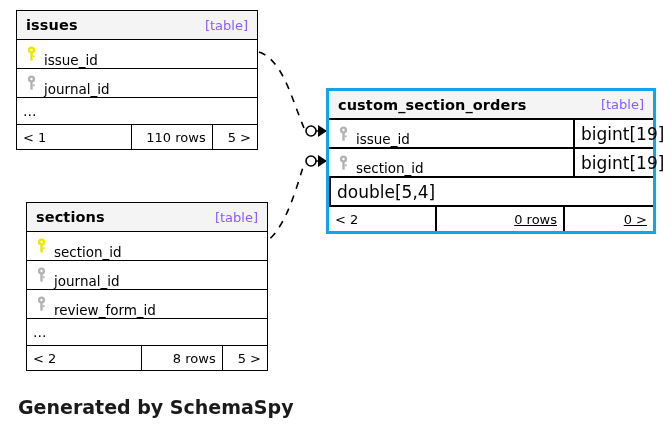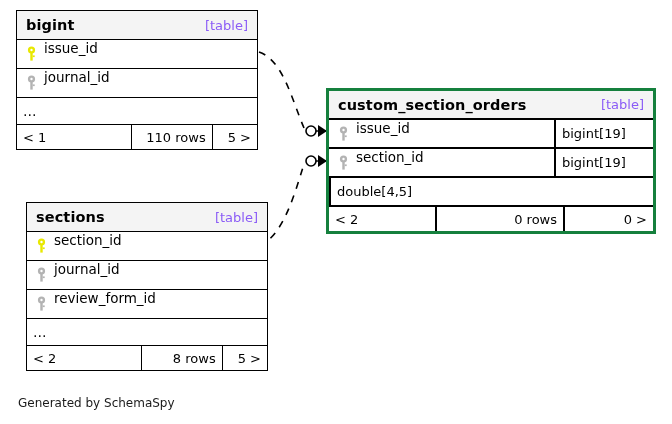--- a/index.html
+++ b/index.html
@@ -21,21 +21,21 @@
     height: 424px;
   }
   .er-table {
     position: absolute;
     box-sizing: border-box;
     background: #ffffff;
     border: 1px solid #000000;
     z-index: 3;
   }
   .er-table.emphasis {
-    border: 3px solid #15803d;
+    border: 3px solid #0ea5e9;
   }
   .tbl-header {
     display: flex;
     align-items: center;
     justify-content: space-between;
     background: #f4f4f4;
     border-bottom: 1px solid #000000;
     box-sizing: border-box;
     padding: 0 9px;
     height: 29px;
@@ -61,21 +61,21 @@
     height: 29px;
     box-sizing: border-box;
     border-bottom: 1px solid #000000;
     background: #ffffff;
   }
   .emphasis .col-row {
     border-bottom: 2px solid #000000;
   }
   .col-main {
     display: flex;
-    align-items: flex-start;
+    align-items: flex-end;
     flex: 1 1 auto;
     min-width: 0;
     padding-left: 6px;
     box-sizing: border-box;
     height: 100%;
   }
   .key-slot {
     width: 16px;
     min-width: 16px;
     height: 100%;
@@ -84,28 +84,28 @@
     justify-content: center;
   }
   .col-label {
     font-size: 13.5px;
     color: #000000;
     white-space: nowrap;
     padding-left: 5px;
   }
   .col-type {
     flex: 0 0 auto;
-    width: 99px;
+    width: 80px;
     box-sizing: border-box;
     height: 100%;
     display: flex;
     align-items: center;
     padding-left: 6px;
     border-left: 2px solid #000000;
-    font-size: 13px;
+    font-size: 17px;
     color: #000000;
     white-space: nowrap;
   }
   .ellipsis-row {
     display: flex;
     align-items: center;
     height: 27px;
     box-sizing: border-box;
     border-bottom: 1px solid #000000;
     padding-left: 6px;
@@ -136,42 +136,44 @@
     padding-right: 6px;
     border-left: 1px solid #000000;
   }
   .foot-next {
     justify-content: flex-end;
     padding-right: 6px;
     border-left: 1px solid #000000;
   }
   .emphasis .foot-rows, .emphasis .foot-next {
     border-left: 2px solid #000000;
+    text-decoration: underline;
   }
 
   
   #table-issues   { left: 16px;  top: 10px;  width: 242px; }
   #table-sections { left: 26px;  top: 202px; width: 242px; }
   #table-cso      { left: 326px; top: 88px;  width: 330px; }
 
   #table-issues .foot-prev,  #table-sections .foot-prev  { width: 83px; }
   #table-issues .foot-rows,  #table-sections .foot-rows  { width: 101px; margin-left: 48px; }
   #table-issues .foot-next,  #table-sections .foot-next  { width: 56px; }
 
   #table-cso .foot-prev { width: 106px; }
   #table-cso .foot-rows { width: 128px; }
   #table-cso .foot-next { width: 90px; }
 
   .footer-credit {
     position: absolute;
     left: 18px;
     top: 396px;
-    font-size: 12px;
+    font-size: 19px;
     color: #1a1a1a;
     white-space: nowrap;
+    font-weight: bold;
   }
 </style>
 </head>
 <body>
 
 <svg id="canvas" viewBox="0 0 672 424" xmlns="http://www.w3.org/2000/svg">
 
   <g>
     <path d="M259,52 C283,60 292,100 304,128" fill="none" stroke="#000000" stroke-width="1.6" stroke-dasharray="7,7"></path>
     <circle cx="311" cy="131" r="5" fill="#ffffff" stroke="#000000" stroke-width="1.6"></circle>
@@ -182,21 +184,21 @@
   <g>
     <path d="M259,246 C283,236 294,196 304,164" fill="none" stroke="#000000" stroke-width="1.6" stroke-dasharray="7,7"></path>
     <circle cx="311" cy="161" r="5" fill="#ffffff" stroke="#000000" stroke-width="1.6"></circle>
     <polygon points="318,155 327,161 318,167" fill="#000000"></polygon>
     <line x1="316" y1="161" x2="326" y2="161" stroke="#000000" stroke-width="1.4"></line>
   </g>
 </svg>
 
 <div class="er-table" id="table-issues">
   <div class="tbl-header">
-    <span class="tbl-name">bigint</span>
+    <span class="tbl-name">issues</span>
     <span class="tbl-tag">[table]</span>
   </div>
 
   <div class="col-row">
     <div class="col-main">
       <span class="key-slot">
         <svg width="9" height="16" viewBox="0 0 9 16" xmlns="http://www.w3.org/2000/svg">
           <circle cx="4.5" cy="4" r="3.6" fill="#e8e800"></circle>
           <circle cx="4.5" cy="4" r="1.2" fill="#ffffff"></circle>
           <rect x="3.3" y="6" width="2.4" height="8.6" fill="#e8e800"></rect>
@@ -318,21 +320,21 @@
           <rect x="3.3" y="6" width="2.4" height="8.6" fill="#b3b3b3"></rect>
           <rect x="5.7" y="9.4" width="2" height="1.7" fill="#b3b3b3"></rect>
         </svg>
       </span>
       <span class="col-label">section_id</span>
     </div>
     <div class="col-type">bigint[19]</div>
   </div>
 
   <div class="col-row">
-    <div class="col-type">double[4,5]</div>
+    <div class="col-type">double[5,4]</div>
   </div>
 
   <div class="tbl-footer">
     <div class="foot-cell foot-prev">&lt; 2</div>
     <div class="foot-cell foot-rows">0 rows</div>
     <div class="foot-cell foot-next">0 &gt;</div>
   </div>
 </div>
 
 <div class="footer-credit">Generated by SchemaSpy</div>

